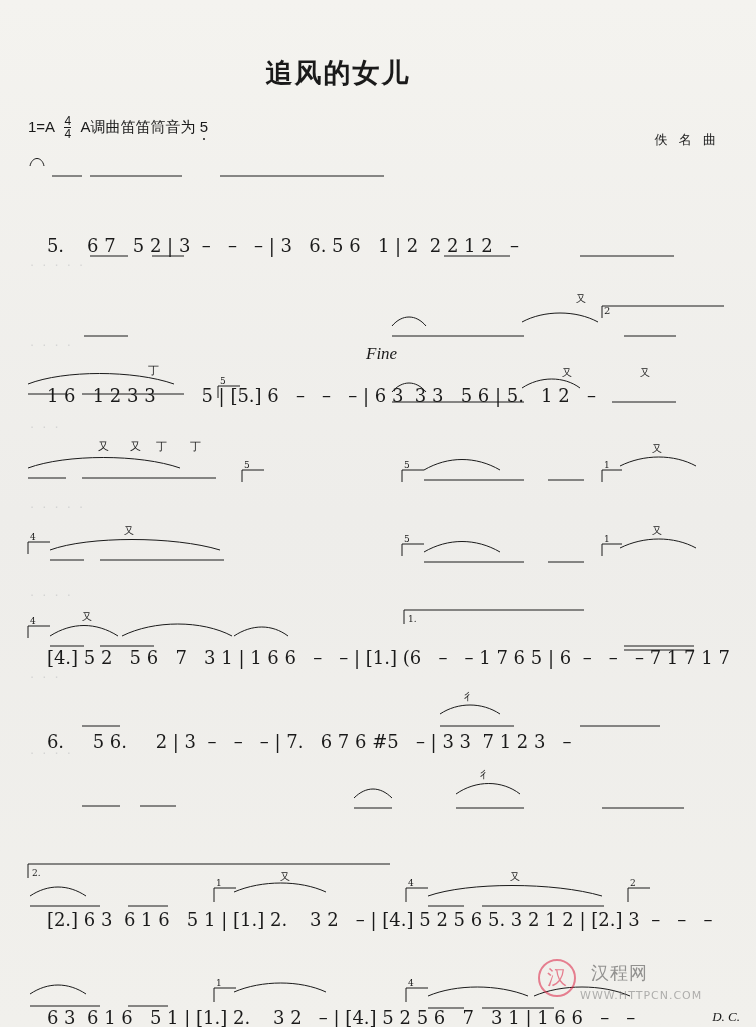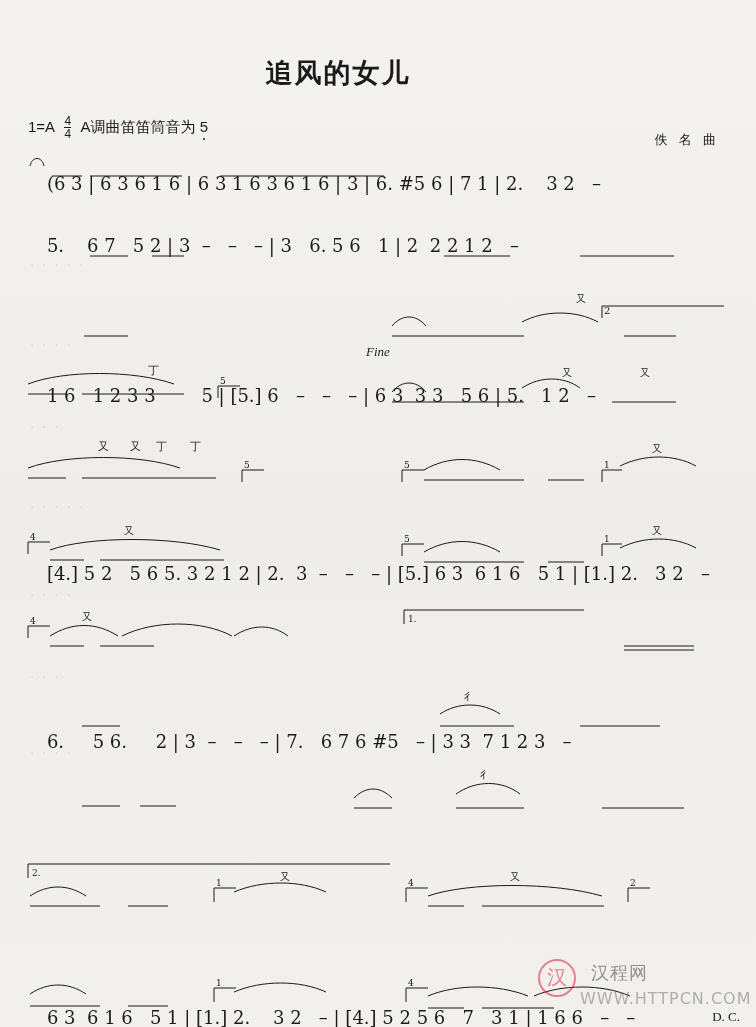--- a/index.html
+++ b/index.html
@@ -106,44 +106,45 @@
     position:absolute;
     left:53px; top:6px;
     font-size:18px;
     color:#444;
     letter-spacing:1px;
     font-family:"DejaVu Serif", serif;
   }
   .wm-url {
     position:absolute;
     left:42px; top:34px;
-    font-size:16px;
+    font-size:11px;
     color:#777;
     letter-spacing:1px;
     font-family:"DejaVu Sans", sans-serif;
   }
   .ghost {
     position:absolute;
     font-size:13px;
     color:rgba(120,125,130,.22);
     letter-spacing:2px;
     font-family:"DejaVu Sans", sans-serif;
     pointer-events:none;
   }
   .fine {
     position:absolute;
     font-style:italic;
-    font-size:13px;
+    font-size:17px;
     font-family:"Liberation Serif", serif;
   }
   .dc {
     position:absolute;
     right: 16px;
     bottom: 2px;
     font-size: 13px;
+    font-style: italic;
     font-family:"Liberation Serif", serif;
   }
   .sysline { position:absolute; }
 </style>
 </head>
 <body>
 
 <div class="sheet">
 
   <div class="title">追风的女儿</div>
@@ -161,23 +162,20 @@
   <div class="composer">佚 名 曲</div>
 
   <div class="ghost" style="left:30px; top:258px;">· · · · ·</div>
   <div class="ghost" style="left:30px; top:338px;">· · · ·</div>
   <div class="ghost" style="left:30px; top:420px;">· · ·</div>
   <div class="ghost" style="left:30px; top:500px;">· · · · ·</div>
   <div class="ghost" style="left:30px; top:588px;">· · · ·</div>
   <div class="ghost" style="left:30px; top:670px;">· · ·</div>
   <div class="ghost" style="left:30px; top:746px;">· · · ·</div>
 
-  <div class="system sysline" style="top:152px;">
-    <span>(6 3 | 6 3 6 1 6 | 6 3 1 6 3 6 1 6 | 3 | 6. #5 6 | 7 1 | 2.    3 2   –</span>
-  </div>
   <svg class="sysline" style="left:24px; top:140px; width:712px; height:46px;">
     <path d="M6 26 C8 16 18 16 20 26" fill="none" stroke="#1a1a1a" stroke-width="1"></path>
     <line x1="28" y1="36" x2="58" y2="36" stroke="#1a1a1a" stroke-width="1"></line>
     <line x1="66" y1="36" x2="158" y2="36" stroke="#1a1a1a" stroke-width="1"></line>
     <line x1="196" y1="36" x2="360" y2="36" stroke="#1a1a1a" stroke-width="1"></line>
   </svg>
 
   <div class="system sysline" style="top:214px;">
     <span>5.    6 7   5 2 | 3  –   –   – | 3   6. 5 6   1 | 2  2 2 1 2   –</span>
   </div>
@@ -237,23 +235,20 @@
     <path d="M400 36 C424 22 452 22 476 36" fill="none" stroke="#1a1a1a" stroke-width="1"></path>
     <line x1="400" y1="46" x2="500" y2="46" stroke="#1a1a1a" stroke-width="1"></line>
     <line x1="524" y1="46" x2="560" y2="46" stroke="#1a1a1a" stroke-width="1"></line>
     <line x1="578" y1="36" x2="578" y2="48" stroke="#1a1a1a" stroke-width="1"></line>
     <line x1="578" y1="36" x2="598" y2="36" stroke="#1a1a1a" stroke-width="1"></line>
     <text x="580" y="34" font-size="9" font-family="DejaVu Serif, serif" fill="#1a1a1a">1</text>
     <path d="M596 32 C620 20 650 20 672 32" fill="none" stroke="#1a1a1a" stroke-width="1"></path>
     <text x="628" y="18" font-size="10" font-family="DejaVu Serif, serif" fill="#1a1a1a">又</text>
   </svg>
 
-  <div class="system sysline" style="top:542px;">
-    <span>[4.] 5 2   5 6 5. 3 2 1 2 | 2.  3  –   –   – | [5.] 6 3  6 1 6   5 1 | [1.] 2.   3 2   –</span>
-  </div>
   <svg class="sysline" style="left:24px; top:516px; width:712px; height:60px;">
     <line x1="4" y1="26" x2="4" y2="38" stroke="#1a1a1a" stroke-width="1"></line>
     <line x1="4" y1="26" x2="26" y2="26" stroke="#1a1a1a" stroke-width="1"></line>
     <text x="6" y="24" font-size="9" font-family="DejaVu Serif, serif" fill="#1a1a1a">4</text>
     <path d="M26 34 C64 20 150 20 196 34" fill="none" stroke="#1a1a1a" stroke-width="1"></path>
     <text x="100" y="18" font-size="10" font-family="DejaVu Serif, serif" fill="#1a1a1a">又</text>
     <line x1="26" y1="44" x2="60" y2="44" stroke="#1a1a1a" stroke-width="1"></line>
     <line x1="76" y1="44" x2="200" y2="44" stroke="#1a1a1a" stroke-width="1"></line>
     <line x1="378" y1="28" x2="378" y2="40" stroke="#1a1a1a" stroke-width="1"></line>
     <line x1="378" y1="28" x2="400" y2="28" stroke="#1a1a1a" stroke-width="1"></line>
@@ -261,20 +256,23 @@
     <path d="M400 36 C424 22 452 22 476 36" fill="none" stroke="#1a1a1a" stroke-width="1"></path>
     <line x1="400" y1="46" x2="500" y2="46" stroke="#1a1a1a" stroke-width="1"></line>
     <line x1="524" y1="46" x2="560" y2="46" stroke="#1a1a1a" stroke-width="1"></line>
     <line x1="578" y1="28" x2="578" y2="40" stroke="#1a1a1a" stroke-width="1"></line>
     <line x1="578" y1="28" x2="598" y2="28" stroke="#1a1a1a" stroke-width="1"></line>
     <text x="580" y="26" font-size="9" font-family="DejaVu Serif, serif" fill="#1a1a1a">1</text>
     <path d="M596 32 C620 20 650 20 672 32" fill="none" stroke="#1a1a1a" stroke-width="1"></path>
     <text x="628" y="18" font-size="10" font-family="DejaVu Serif, serif" fill="#1a1a1a">又</text>
   </svg>
 
+  <div class="system sysline" style="top:626px;">
+    <span>[4.] 5 2   5 6   7   3 1 | 1 6 6   –   – | [1.] (6   –   – 1 7 6 5 | 6  –   –   – 7 1 7 1 7</span>
+  </div>
   <svg class="sysline" style="left:24px; top:598px; width:712px; height:62px;">
     <line x1="4" y1="28" x2="4" y2="40" stroke="#1a1a1a" stroke-width="1"></line>
     <line x1="4" y1="28" x2="26" y2="28" stroke="#1a1a1a" stroke-width="1"></line>
     <text x="6" y="26" font-size="9" font-family="DejaVu Serif, serif" fill="#1a1a1a">4</text>
     <path d="M26 38 C48 24 72 24 94 38" fill="none" stroke="#1a1a1a" stroke-width="1"></path>
     <text x="58" y="22" font-size="10" font-family="DejaVu Serif, serif" fill="#1a1a1a">又</text>
     <path d="M98 38 C130 22 178 22 208 38" fill="none" stroke="#1a1a1a" stroke-width="1"></path>
     <line x1="26" y1="48" x2="60" y2="48" stroke="#1a1a1a" stroke-width="1"></line>
     <line x1="76" y1="48" x2="130" y2="48" stroke="#1a1a1a" stroke-width="1"></line>
     <path d="M210 38 C228 26 248 26 264 38" fill="none" stroke="#1a1a1a" stroke-width="1"></path>
@@ -300,20 +298,23 @@
     <line x1="58" y1="40" x2="96" y2="40" stroke="#1a1a1a" stroke-width="1"></line>
     <line x1="116" y1="40" x2="152" y2="40" stroke="#1a1a1a" stroke-width="1"></line>
     <path d="M330 32 C342 20 356 20 368 32" fill="none" stroke="#1a1a1a" stroke-width="1"></path>
     <line x1="330" y1="42" x2="368" y2="42" stroke="#1a1a1a" stroke-width="1"></line>
     <path d="M432 28 C452 14 478 14 496 28" fill="none" stroke="#1a1a1a" stroke-width="1"></path>
     <text x="456" y="12" font-size="10" font-family="DejaVu Serif, serif" fill="#1a1a1a">彳</text>
     <line x1="432" y1="42" x2="500" y2="42" stroke="#1a1a1a" stroke-width="1"></line>
     <line x1="578" y1="42" x2="660" y2="42" stroke="#1a1a1a" stroke-width="1"></line>
   </svg>
 
+  <div class="system sysline" style="top:888px;">
+    <span>[2.] 6 3  6 1 6   5 1 | [1.] 2.    3 2   – | [4.] 5 2 5 6 5. 3 2 1 2 | [2.] 3  –   –   –</span>
+  </div>
   <svg class="sysline" style="left:24px; top:856px; width:712px; height:64px;">
     <line x1="4" y1="8" x2="4" y2="22" stroke="#1a1a1a" stroke-width="1"></line>
     <line x1="4" y1="8" x2="366" y2="8" stroke="#1a1a1a" stroke-width="1"></line>
     <text x="8" y="20" font-size="9" font-family="DejaVu Serif, serif" fill="#1a1a1a">2.</text>
     <path d="M6 40 C24 28 44 28 62 40" fill="none" stroke="#1a1a1a" stroke-width="1"></path>
     <line x1="6" y1="50" x2="76" y2="50" stroke="#1a1a1a" stroke-width="1"></line>
     <line x1="104" y1="50" x2="144" y2="50" stroke="#1a1a1a" stroke-width="1"></line>
     <line x1="190" y1="32" x2="190" y2="46" stroke="#1a1a1a" stroke-width="1"></line>
     <line x1="190" y1="32" x2="212" y2="32" stroke="#1a1a1a" stroke-width="1"></line>
     <text x="192" y="30" font-size="9" font-family="DejaVu Serif, serif" fill="#1a1a1a">1</text>

